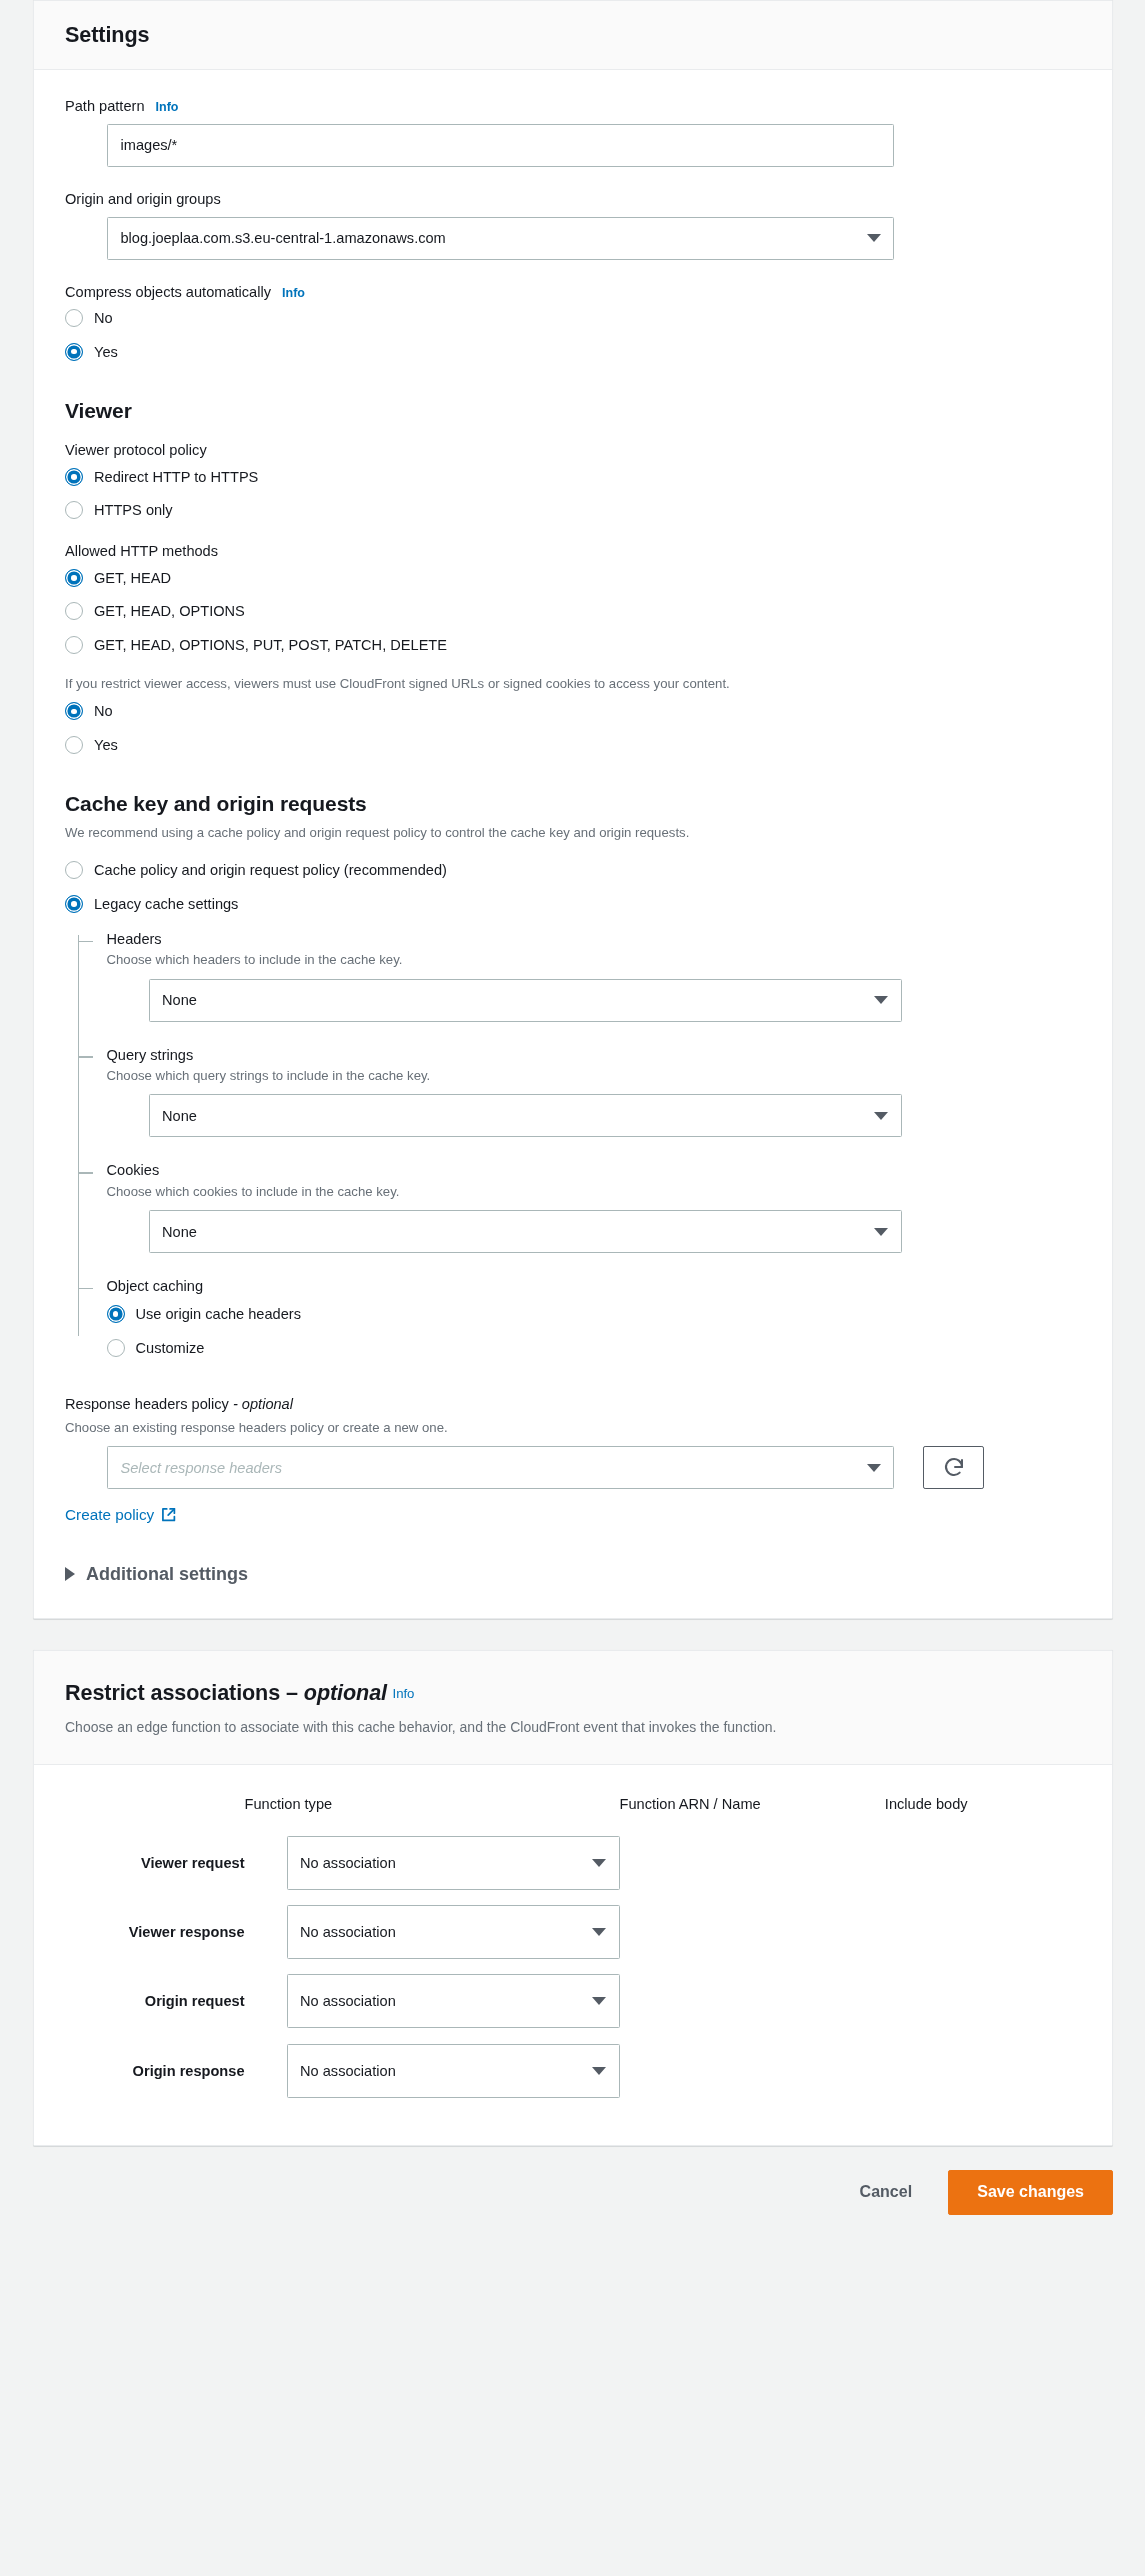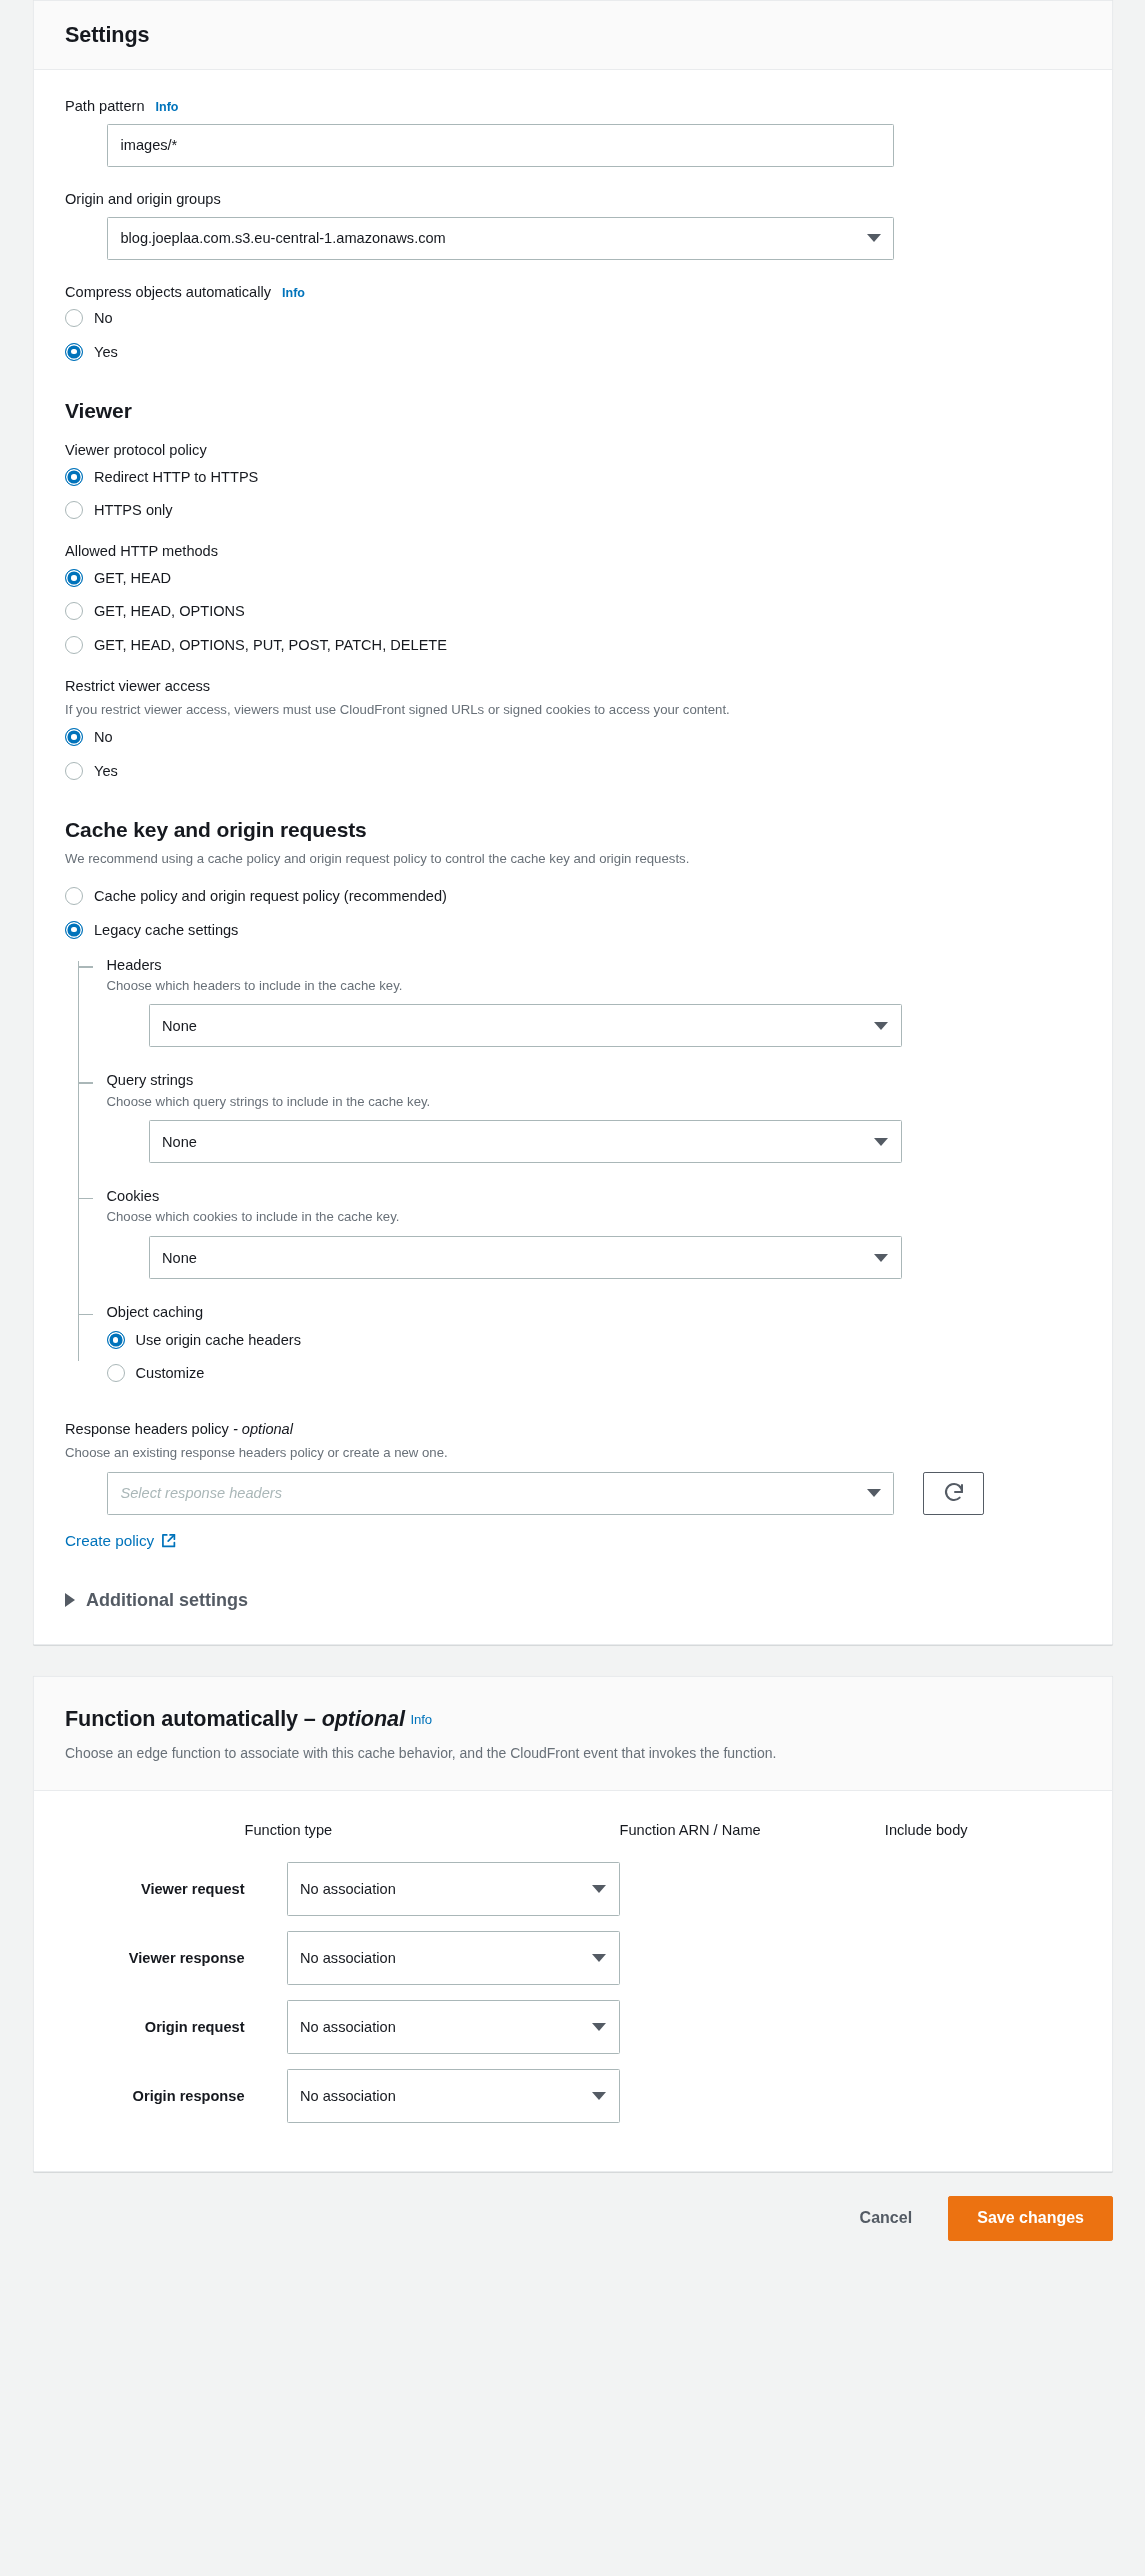--- a/index.html
+++ b/index.html
@@ -355,21 +355,20 @@
         <span class="radio"></span>
         <span class="radio-label">GET, HEAD, OPTIONS</span>
       </div>
       <div class="radio-row">
         <span class="radio"></span>
         <span class="radio-label">GET, HEAD, OPTIONS, PUT, POST, PATCH, DELETE</span>
       </div>
     </div>
 
     <div class="radio-group">
-      <span class="field-label">Restrict viewer access</span>
       <div class="field-desc">If you restrict viewer access, viewers must use CloudFront signed URLs or signed cookies to access your content.</div>
       <div class="radio-row">
         <span class="radio checked"></span>
         <span class="radio-label">No</span>
       </div>
       <div class="radio-row">
         <span class="radio"></span>
         <span class="radio-label">Yes</span>
       </div>
     </div>
@@ -466,21 +465,21 @@
 
   </div>
 </div>
 
 <div class="spacer-gap"></div>
 
 <div class="card">
 
   <div class="card-header tall">
     <h2 class="card-title">
-      <span>Function automatically</span><span>&nbsp;–&nbsp;</span><span class="opt">optional</span><a class="info-link">Info</a>
+      <span>Restrict associations</span><span>&nbsp;–&nbsp;</span><span class="opt">optional</span><a class="info-link">Info</a>
     </h2>
     <div class="card-subtitle">Choose an edge function to associate with this cache behavior, and the CloudFront event that invokes the function.</div>
   </div>
 
   <div class="fa-body">
     <table class="fa-table">
       <thead>
         <tr>
           <th style="width:209px;"></th>
           <th class="c-type">Function type</th>

